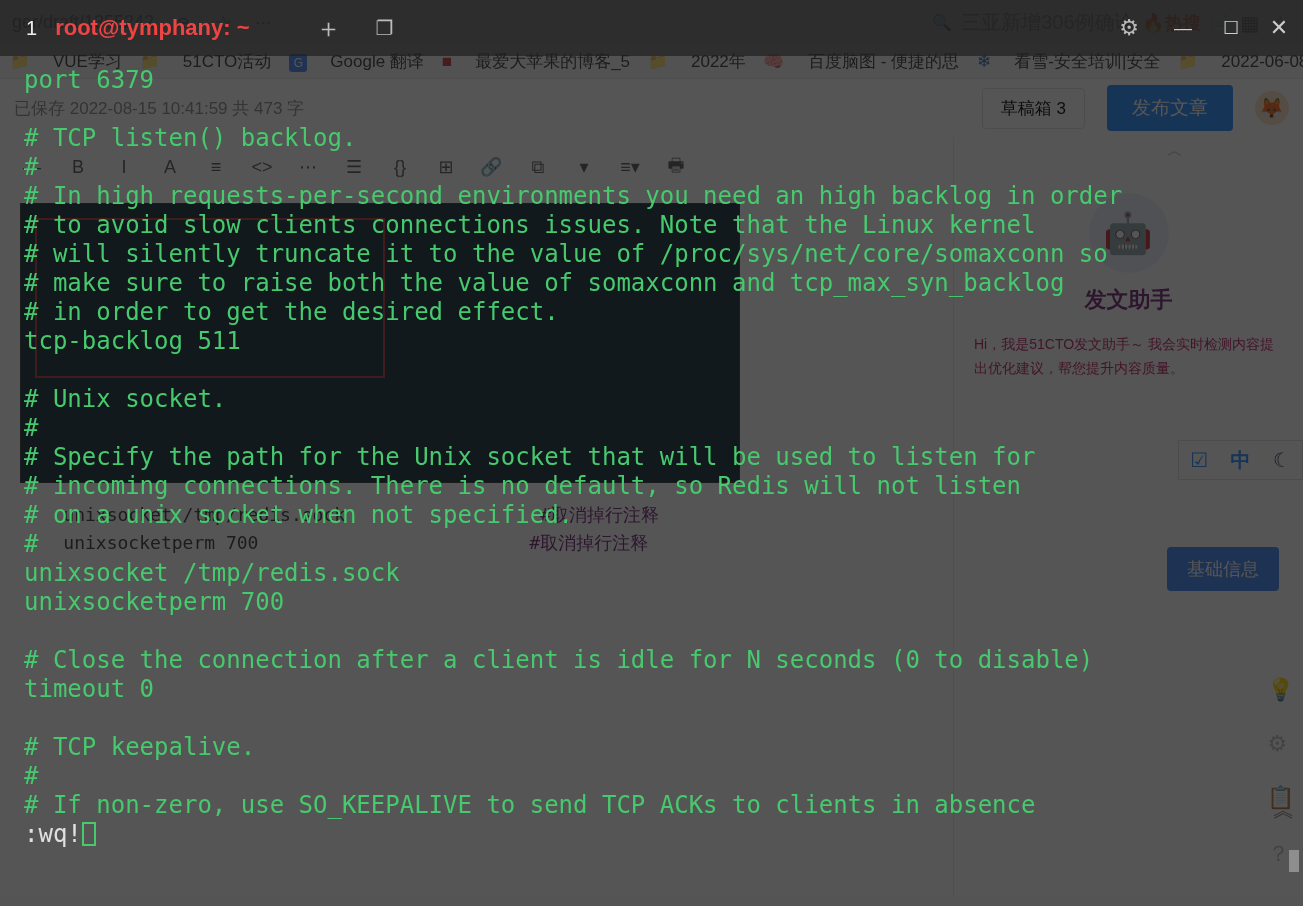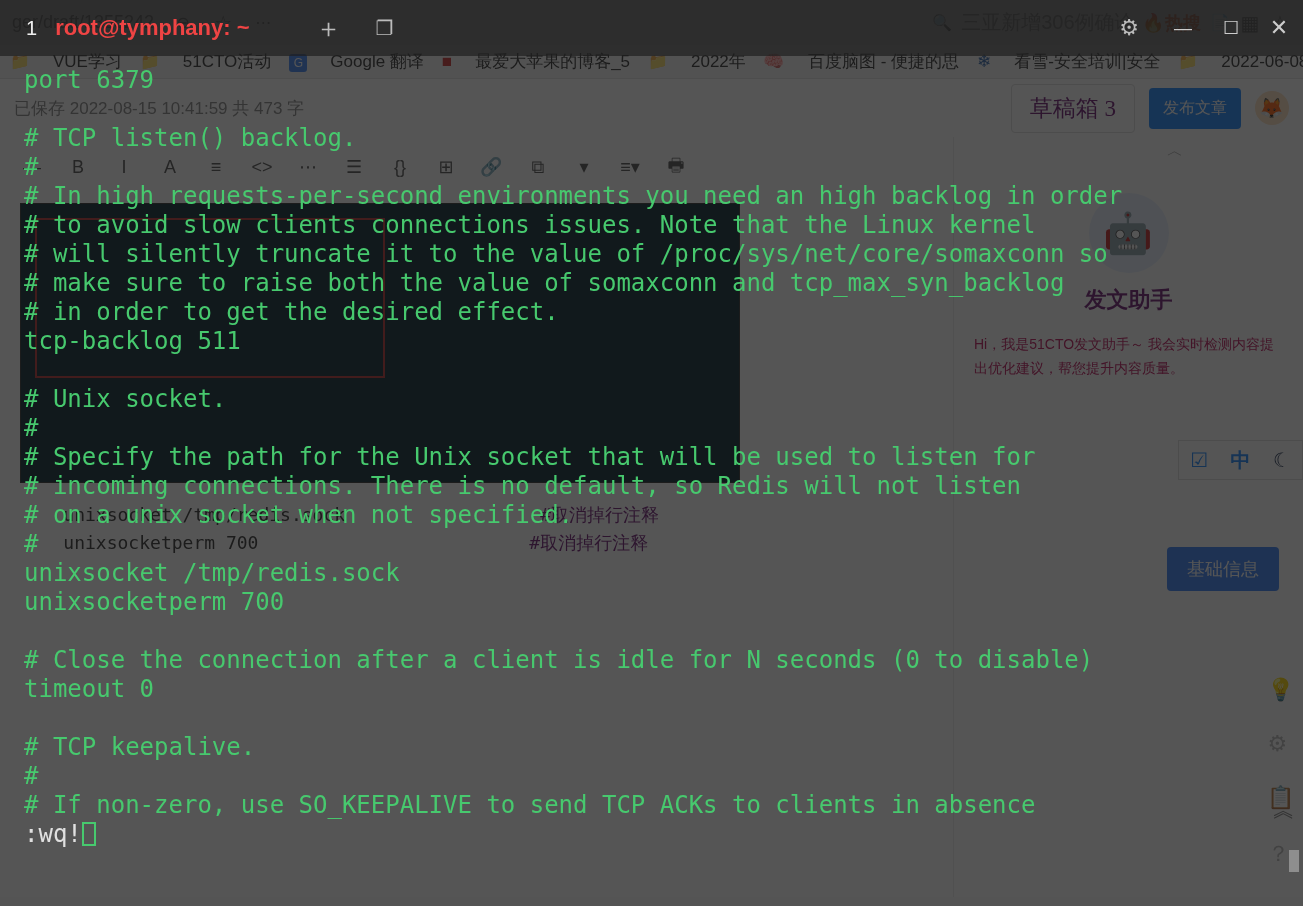--- a/index.html
+++ b/index.html
@@ -17,24 +17,24 @@
   .grid-icon::before { content: "▦"; font-size: 20px; }
   .star-icon::before { content: "☆"; font-size: 20px; }
   .bookmarks { height: 34px; display: flex; align-items: center; gap: 18px; padding: 0 10px; font-size: 17px; color: #333; background: #f4f4f4; border-bottom: 1px solid #e3e3e3; white-space: nowrap; overflow: hidden; }
   .bm { display: inline-flex; align-items: center; gap: 23px; }
   .bm .folder::before { content: "📁"; font-size: 16px; }
   .bm .gicon::before { content: "G"; background:#4285f4; color:#fff; width:18px; height:18px; border-radius:3px; display:inline-flex;align-items:center;justify-content:center;font-size:12px;}
   .bm .ricon::before { content: "■"; color:#c33; }
   .bm .brain::before { content: "🧠"; }
   .bm .snow::before { content: "❄"; color:#36a; }
 
-  .status-row { height: 58px; display:flex; align-items:center; padding:0 14px; gap:14px; background:#fff;}
+  .status-row { height: 58px; display:flex; align-items:center; padding:0 14px; gap:22px; background:#fff;}
   .saved-text { color:#888; font-size:17px; }
-  .draft-btn { margin-left:auto; border:1px solid #ddd; padding:8px 18px; border-radius:4px; background:#fff; color:#701a75; font-size:23px;font-family:Liberation Serif, serif;}
-  .publish-btn { background:#1e88ff; color:#fff; border:none; padding:10px 14px; border-radius:4px; font-size:16px;}
+  .draft-btn { margin-left:auto; border:1px solid #ddd; padding:8px 18px; border-radius:4px; background:#fff; color:#000000; font-size:17px;}
+  .publish-btn { background:#1e88ff; color:#fff; border:none; padding:10px 25px; border-radius:4px; font-size:19px;}
   .avatar { width:34px; height:34px; border-radius:50%; background:#ffe0c0; display:flex;align-items:center;justify-content:center; color:#e44; font-size:20px;}
   .avatar::before{content:"🦊";}
 
   .editor-row { display:flex; height: 760px; }
   .editor-main { flex:1; background:#fff; padding:12px 20px; position:relative;}
   .toolbar { display:flex; gap:22px; align-items:center; color:#555; font-size:18px; height:36px;}
   .tb-it { width:24px; text-align:center; }
   .img-placeholder { width:720px; height:280px; background:#0b2833; margin:18px 0; display:flex; flex-direction:column; padding:14px; color:#3b6; font-family:monospace; font-size:13px; border:1px solid #333; position:relative;}
   .img-placeholder .redbox{ position:absolute; left:14px; top:14px; width:350px; height:160px; border:2px solid #b33; }
   .code-area { font-family: "WenQuanYi Micro Hei Mono", "DejaVu Sans Mono", monospace; font-size:18px; color:#333; white-space:pre; line-height:1.55;}

